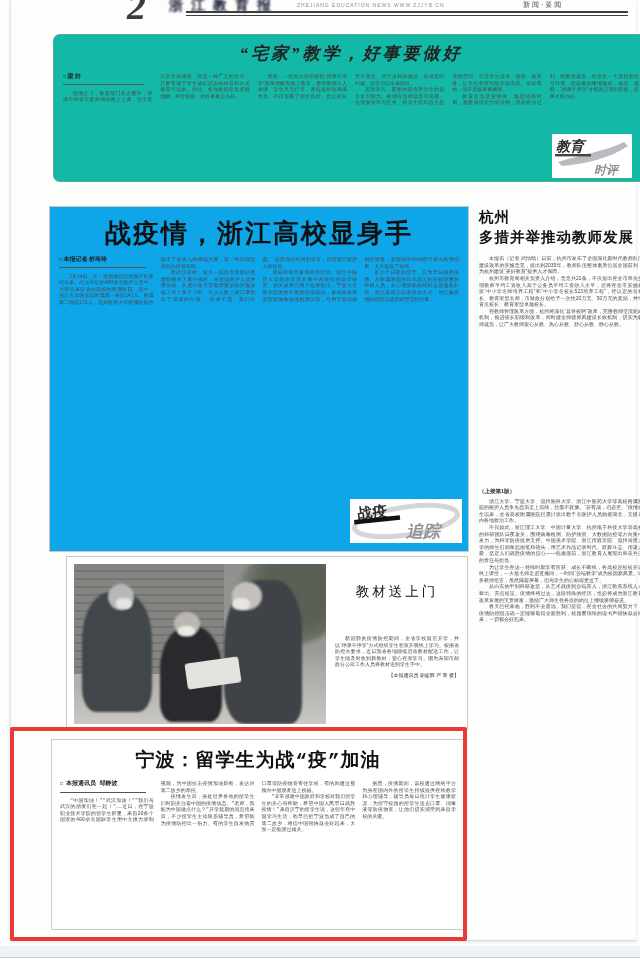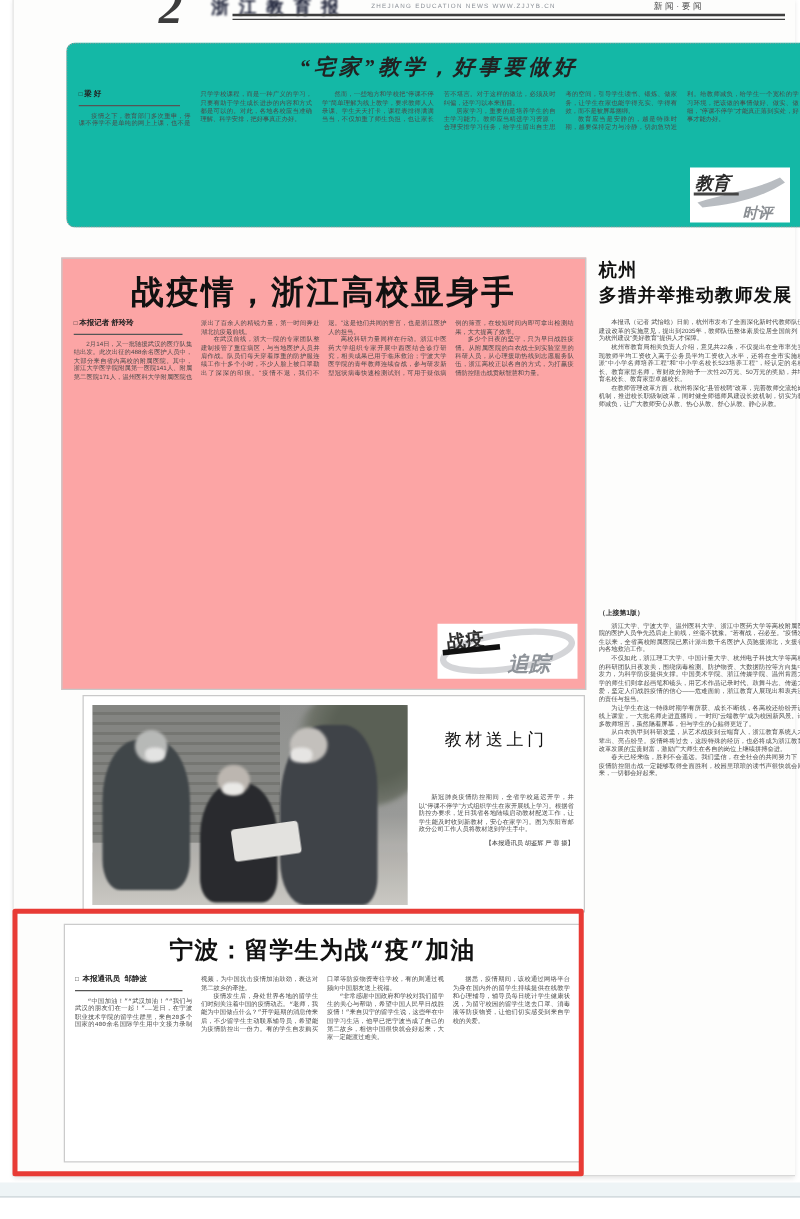--- a/index.html
+++ b/index.html
@@ -31,21 +31,21 @@
   #art1 { position:absolute; left:42px; top:34px; width:596px; height:148px;
     border:1px dotted #9a9a9a; border-radius:7px; background:#14b8a6; }
   #art1-title { position:absolute; left:0; right:0; top:7px; text-align:center;
     font:bold italic 17px "Liberation Serif", serif; letter-spacing:3px; color:#222; }
   #art1-cols { position:absolute; left:9px; right:9px; top:38px; height:102px;
     column-count:6; column-gap:8px; }
   .logo-jiaoyu { position:absolute; right:16px; bottom:3px; width:80px; height:44px; background:#fff;margin-left:12px; }
 
   
   #art2 { position:absolute; left:38px; top:206px; width:420px; height:346px;
-    border:1px solid #c7c7c7; background:#fca5a5; }
+    border:1px solid #c7c7c7; background:#0ea5e9; }
   #art2-title { position:absolute; left:0; right:0; top:9px; text-align:center;
     font-weight:bold; font-size:26px; letter-spacing:2px; color:#111; }
   #art2-cols { position:absolute; left:9px; right:9px; top:49px; height:288px;
     column-count:4; column-gap:7px; }
   .logo-zhanyi { position:absolute; right:6px; bottom:8px; width:112px; height:44px; background:#fff; }
 
   
   #hz { position:absolute; left:468px; top:208px; width:164px; }
   #hz-head { font-weight:bold; font-size:14.5px; line-height:1.35; color:#111; letter-spacing:1px; }
   #hz-body { margin-top:8px; }

